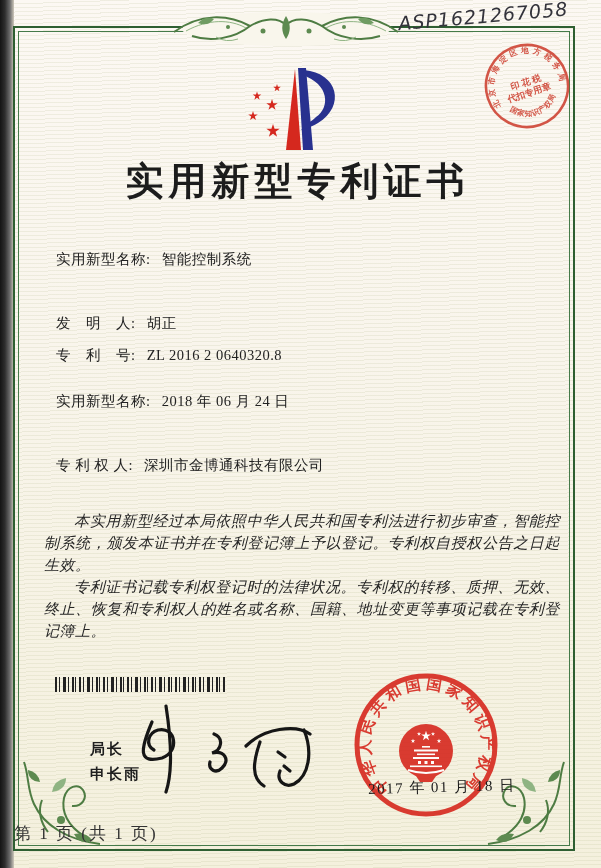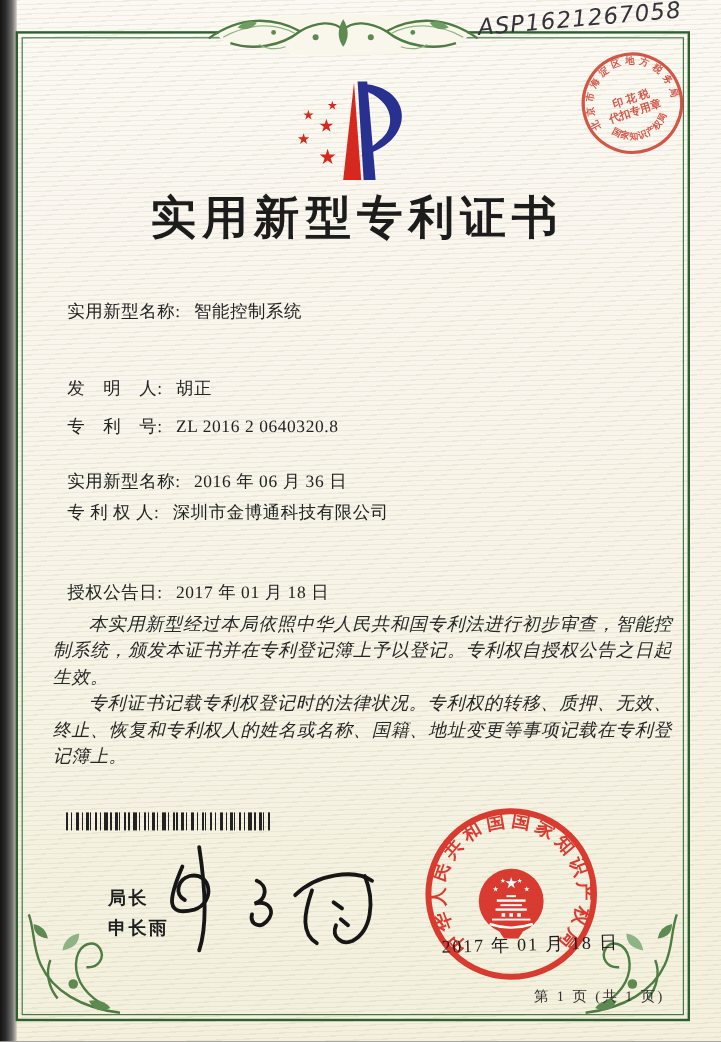--- a/index.html
+++ b/index.html
@@ -31,21 +31,21 @@
     position:absolute; left:43px; top:82px; font-size:13.5px; letter-spacing:2px; color:#2a2a2a;
   }
   .logo{ position:absolute; left:240px; top:64px; }
   .title{
     position:absolute; left:0; top:156px; width:595px; text-align:center;
     font-size:38px; font-weight:700; letter-spacing:5px; color:#1c1c1c;
   }
   .field{ position:absolute; left:56px; font-size:14.5px; letter-spacing:0.5px; white-space:nowrap; }
   .field .lbl{ display:inline-block; }
   .field .val{ display:inline-block; margin-left:7px; }
-  .f0{top:250px;} .f1{top:314px;} .f2{top:346px;} .f3{top:392px;} .f4{top:418px;} .f5{top:484px;}
+  .f0{top:250px;} .f1{top:314px;} .f2{top:346px;} .f3{top:392px;} .f4{top:456px;} .f5{top:484px;}
   .paras{
     position:absolute; left:44px; top:510px; width:516px;
     font-size:15px; line-height:22px; font-style:italic; letter-spacing:0.5px; color:#262626;
     text-align:justify;
   }
   .paras p{ margin:0; text-indent:2em; }
   .barcode{
     position:absolute; left:55px; top:677px; width:170px; height:15px;
     background:repeating-linear-gradient(90deg,
       #222 0 2px, transparent 2px 4px,
@@ -61,22 +61,22 @@
     font-size:15px; line-height:25px; color:#1f1f1f; letter-spacing:2px;margin-left:34px;
   }
   .signature{ position:absolute; left:118px; top:698px; }
   .seal{ position:absolute; left:352px; top:671px; }
   .seal-date{
     position:absolute; left:368px; top:778px; font-size:15px; font-weight:500;
     letter-spacing:1.5px; color:#1b1b1b; transform:rotate(-1.5deg); white-space:nowrap;
   }
   .tax-stamp{ position:absolute; left:481px; top:40px; }
   .footer{
-    position:absolute; left:14px; top:822px; width:540px; text-align:right;
-    font-size:12px; letter-spacing:2px; color:#333;
+    position:absolute; left:14px; top:822px; width:540px; text-align:left;
+    font-size:17px; letter-spacing:2px; color:#333;
   }
   .ornament-top{ position:absolute; left:168px; top:5px; }
   .corner-bl{ position:absolute; left:14px; top:736px; }
   .corner-br{ position:absolute; left:482px; top:736px; transform:scaleX(-1); }
   svg text{ font-family:"Liberation Serif","DejaVu Serif",serif; }
 </style>
 </head>
 <body>
 
 <svg width="0" height="0" style="position:absolute" aria-hidden="true">
@@ -172,29 +172,25 @@
   <div class="field f1">
     <span class="lbl">发　明　人:</span>
     <span class="val">胡正</span>
   </div>
   <div class="field f2">
     <span class="lbl">专　利　号:</span>
     <span class="val">ZL 2016 2 0640320.8</span>
   </div>
   <div class="field f3">
     <span class="lbl">实用新型名称:</span>
-    <span class="val">2016 年 06 月 36 日</span>
+    <span class="val">2018 年 06 月 24 日</span>
   </div>
   <div class="field f4">
     <span class="lbl">专 利 权 人:</span>
     <span class="val">深圳市金博通科技有限公司</span>
-  </div>
-  <div class="field f5">
-    <span class="lbl">授权公告日:</span>
-    <span class="val">2017 年 01 月 18 日</span>
   </div>
 
   <div class="paras">
     <p>本实用新型经过本局依照中华人民共和国专利法进行初步审查，智能控制系统，颁发本证书并在专利登记簿上予以登记。专利权自授权公告之日起生效。</p>
     <p>专利证书记载专利权登记时的法律状况。专利权的转移、质押、无效、终止、恢复和专利权人的姓名或名称、国籍、地址变更等事项记载在专利登记簿上。</p>
   </div>
 
   <div class="barcode"></div>
 
   <div class="commissioner">

